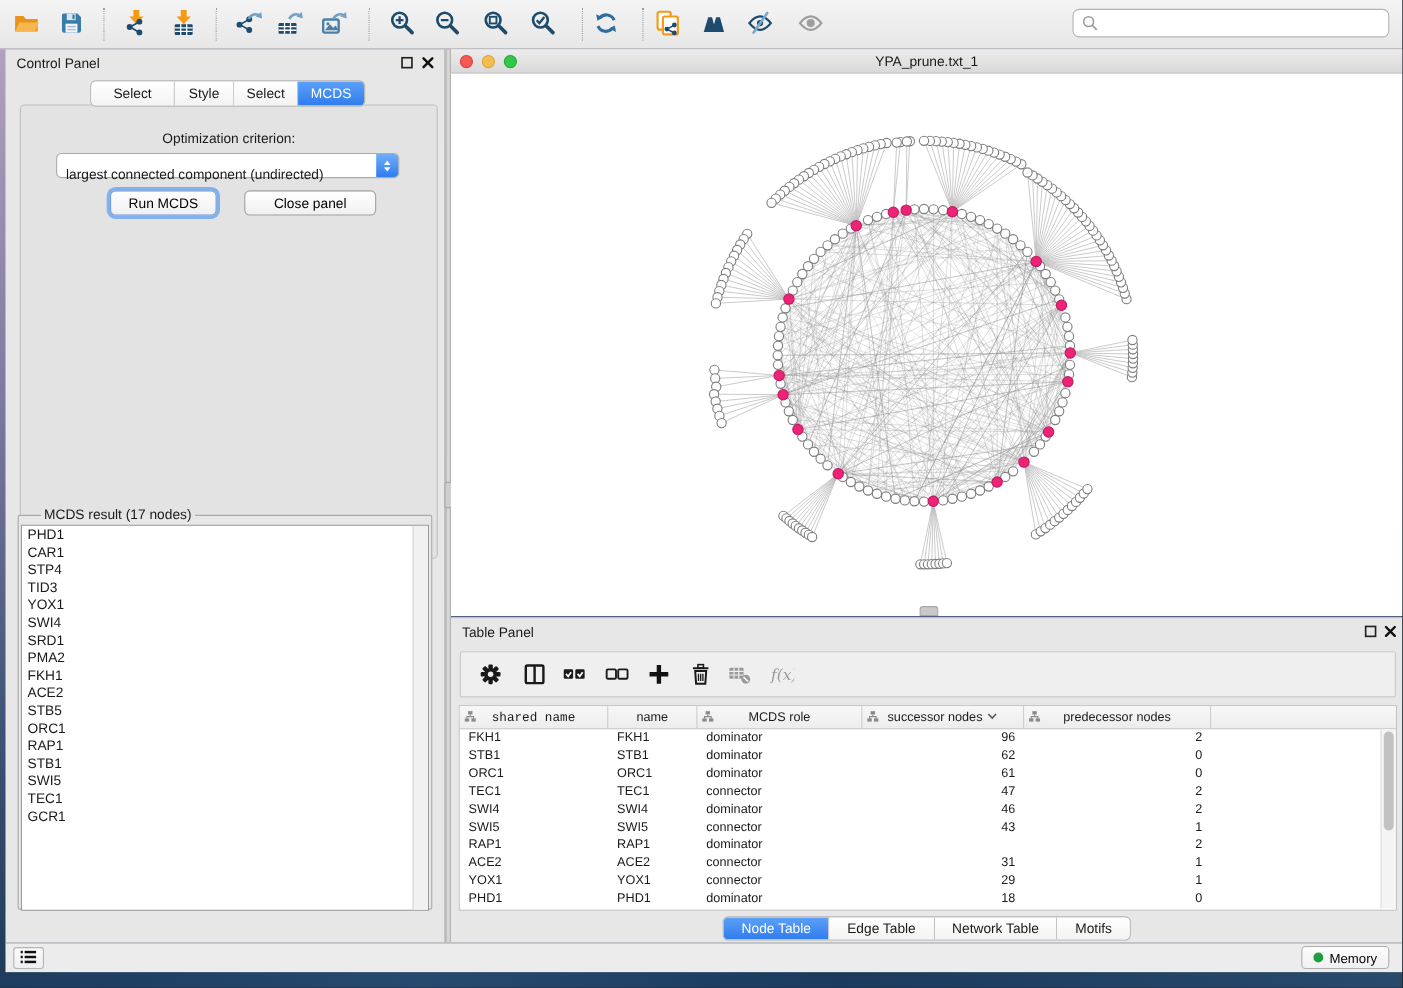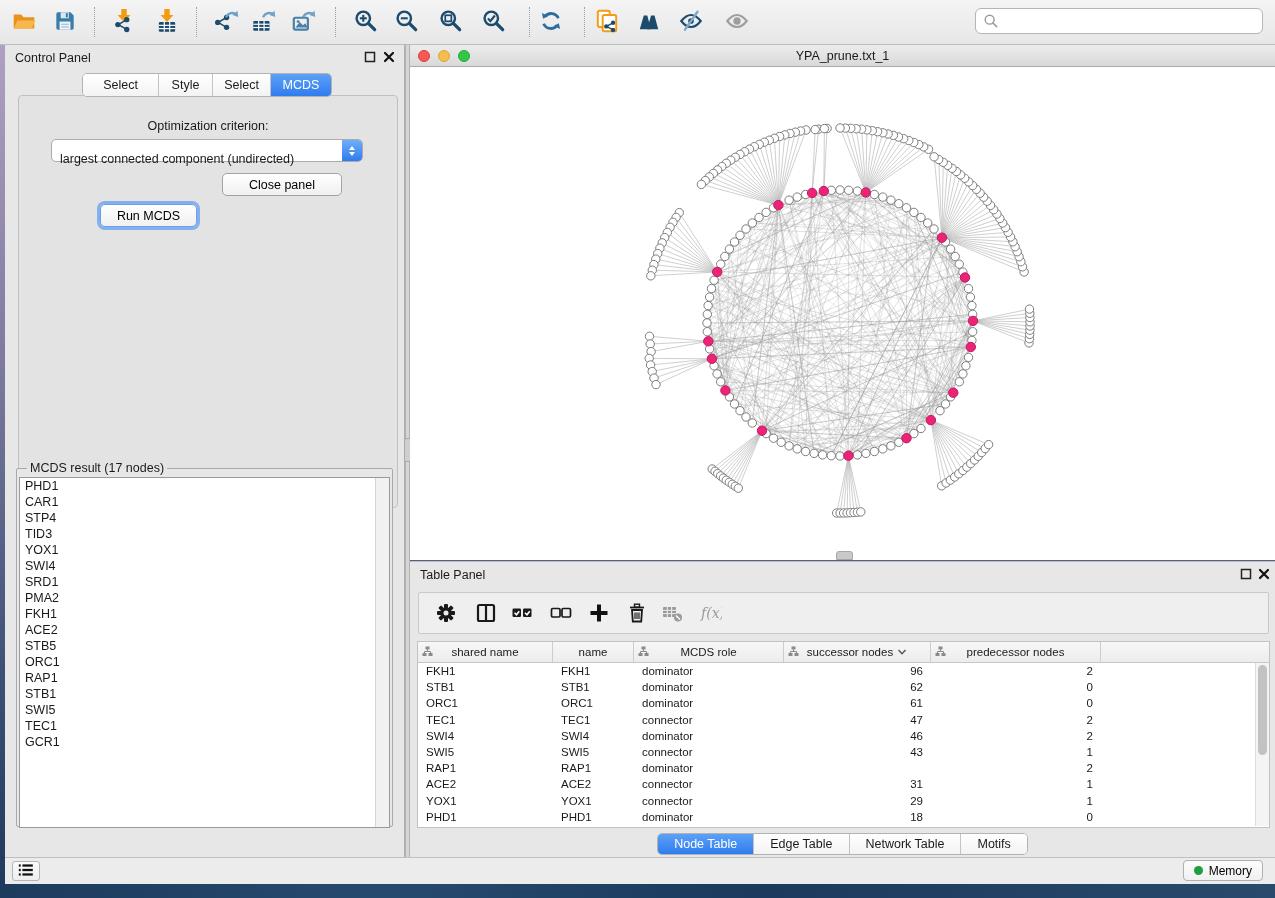--- a/index.html
+++ b/index.html
@@ -38,24 +38,24 @@
   .dropdown{position:absolute;left:32px;top:43px;width:312px;height:23px;background:#fff;border:1px solid #ababab;
     border-radius:5px;box-sizing:border-box;font-size:12.5px;display:flex;align-items:center;}
   .dropdown .dval{flex:1;padding-left:8px;white-space:nowrap;overflow:hidden;margin-top:16px;}
   .dd-cap{width:20px;height:21px;border-radius:0 4px 4px 0;background:linear-gradient(#6FAEF9,#2F7CEE);
     display:flex;flex-direction:column;align-items:center;justify-content:center;gap:2px;}
   .dd-cap i{width:0;height:0;border-left:3.5px solid transparent;border-right:3.5px solid transparent;}
   .dd-up{border-bottom:4px solid #fff;}
   .dd-down{border-top:4px solid #fff;}
   .btn{position:absolute;height:23px;background:linear-gradient(#ffffff,#f0f0f0);border:1px solid #a3a3a3;
     border-radius:5px;font-size:12.5px;font-family:"Liberation Sans",sans-serif;cursor:default;}
-  .btn.focusring{box-shadow:0 0 0 3px rgba(98,160,243,.75);border-color:#6f9fe0;margin-top:31px;}
+  .btn.focusring{box-shadow:0 0 0 3px rgba(98,160,243,.75);border-color:#6f9fe0;}
   fieldset.mcds{position:absolute;left:11px;top:416px;width:371px;height:360px;border:1px solid #a9a9a9;
     border-radius:2px;margin:0;padding:2px;background:#e7e7e7;}
-  fieldset.mcds legend{font-size:12.5px;padding:0 3px;margin-left:8px;}
+  fieldset.mcds legend{font-size:12.5px;padding:0 3px;margin-left:18px;}
   .mcds-list{position:relative;width:100%;height:351px;background:#fff;border:1px solid #9a9a9a;
     box-sizing:border-box;overflow:hidden;}
   .mcds-item{font-size:12.5px;height:16px;line-height:16px;padding-left:5px;}
   .mcds-scroll{position:absolute;right:0;top:0;width:13px;height:100%;background:#f1f1f1;border-left:1px solid #d5d5d5;}
   
   .v-split{position:absolute;left:405px;top:45px;width:5px;height:812px;background:#d6d6d6;
     border-left:1px solid #b2b2b2;border-right:1px solid #b2b2b2;box-sizing:border-box;}
   .v-split .grip{position:absolute;left:-2px;top:393px;width:8px;height:22px;background:#cfcfcf;
     border:1px solid #a8a8a8;border-radius:2px;}
   
@@ -1141,21 +1141,21 @@
           </svg>
         </button>
         <button class="tpbtn" style="left: 276px;">
           <svg viewBox="0 0 24 24">
             <text x="3" y="17" font-family="DejaVu Serif, serif" font-style="italic" font-size="14" fill="#9a9a9a">f(x)</text>
           </svg>
         </button>
       </div>
     <div class="grid">
       <div class="ghead" id="ghead">
-          <div class="gh-cell" style="width: 135px;">
+          <div class="gh-cell" style="width: 135px; font-family: Liberation Mono, monospace;">
             <span class="attr-ic"><svg width="11" height="11" viewBox="0 0 11 11">
                 <g fill="#8a8a8a">
                   <rect x="3.5" y="0.5" width="4" height="3"></rect>
                   <rect x="0.5" y="7" width="4" height="3"></rect>
                   <rect x="6.5" y="7" width="4" height="3"></rect>
                 </g>
                 <path d="M5.5 3.5v2M2.5 7V5.5h6V7" stroke="#8a8a8a" fill="none" stroke-width="1"></path>
               </svg></span>
             <span>shared name</span>
           </div>

